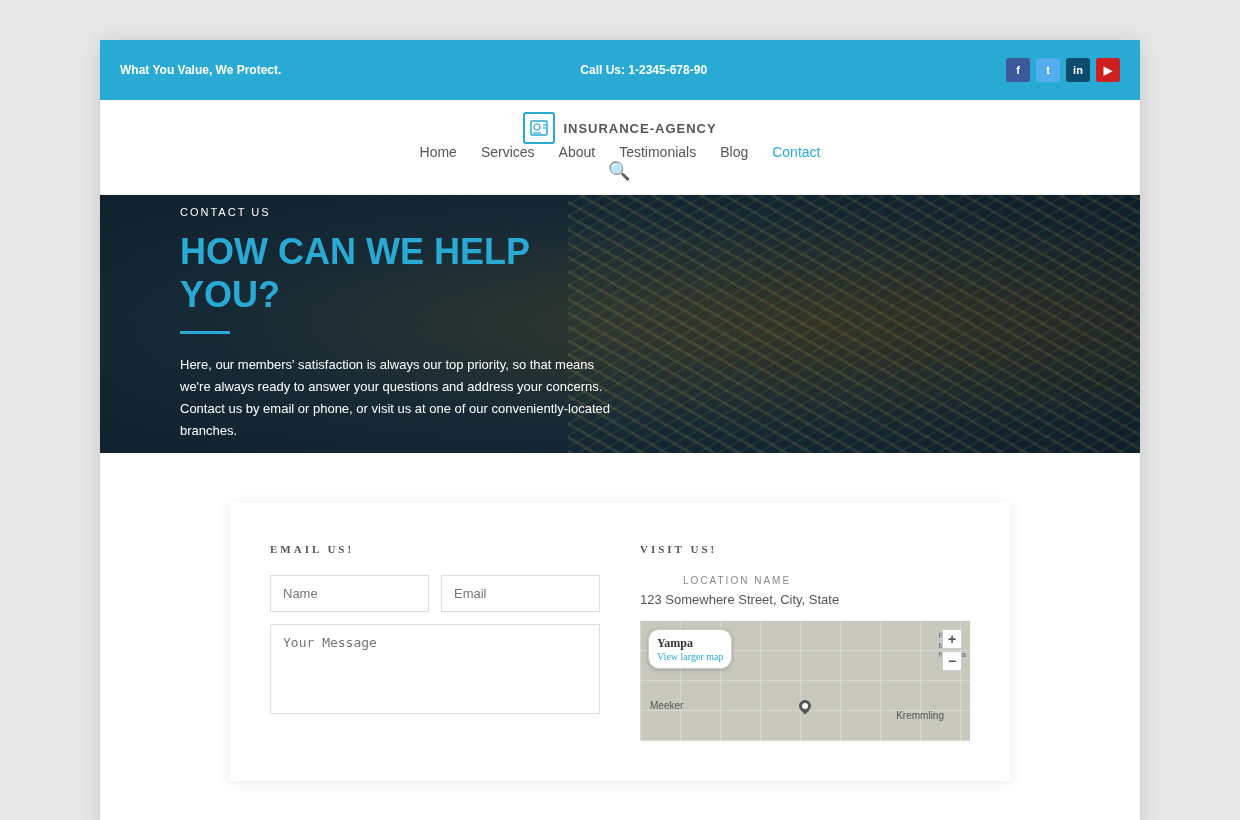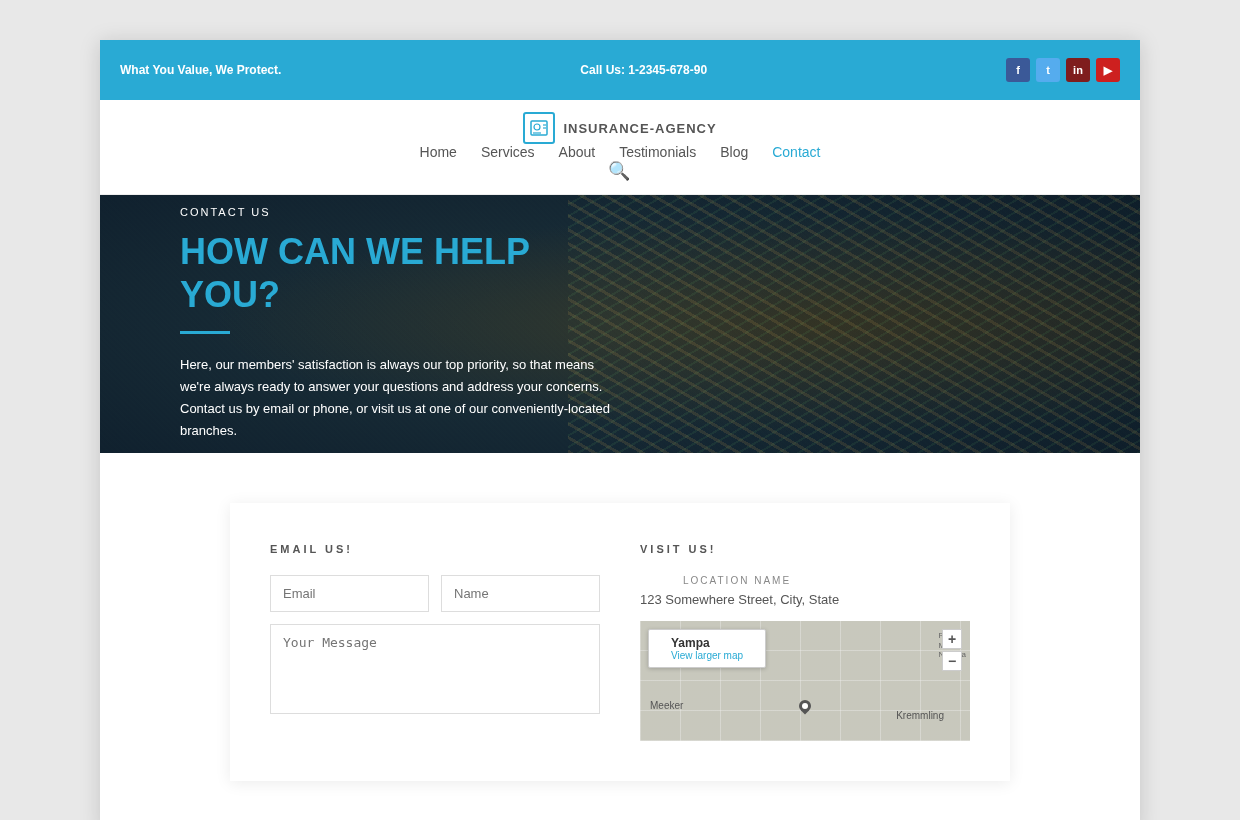--- a/index.html
+++ b/index.html
@@ -47,21 +47,21 @@
       display: flex;
       align-items: center;
       justify-content: center;
       font-size: 11px;
       font-weight: bold;
       color: #fff;
       cursor: pointer;
     }
     .social-facebook { background: #3b5998; }
     .social-twitter { background: #55acee; }
-    .social-linkedin { background: #7f1d1d; }
+    .social-linkedin { background: #0c4a6e; }
     .social-youtube { background: #cd201f; }
     
     .nav-bar {
       background: #fff;
       padding: 12px 30px;
       display: flex;
       align-items: center;
       justify-content: space-between;
       border-bottom: 1px solid #eee;
       flex-direction: column;
@@ -191,20 +191,21 @@
     }
     
     .email-section {}
     .section-title {
       font-size: 11px;
       letter-spacing: 3px;
       text-transform: uppercase;
       color: #555;
       font-weight: bold;
       margin-bottom: 20px;
+      font-family: Liberation Serif, serif;
     }
     .form-row {
       display: grid;
       grid-template-columns: 1fr 1fr;
       gap: 12px;
       margin-bottom: 12px;
     }
     .form-input {
       border: 1px solid #ddd;
       padding: 10px 12px;
@@ -254,24 +255,25 @@
         repeating-linear-gradient(90deg, rgba(255,255,255,0.4) 0, rgba(255,255,255,0.4) 1px, transparent 1px, transparent 40px);
       background-color: #c8c8b8;
       position: relative;
     }
     .map-popup {
       position: absolute;
       top: 8px;
       left: 8px;
       background: white;
       border: 1px solid #ccc;
-      border-radius: 2px;
-      padding: 6px 22px;
+      border-radius: 11px;
+      padding: 6px 8px;
       font-size: 11px;
       box-shadow: 0 1px 4px rgba(0,0,0,0.2);
+      font-family: Liberation Serif, serif;
     }
     .map-popup-title {
       font-weight: bold;
       color: #333;
       font-size: 12px;
     }
     .map-popup-link {
       color: #29aad4;
       font-size: 10px;
     }
@@ -398,22 +400,22 @@
       <p class="hero-text">Here, our members' satisfaction is always our top priority, so that means we're always ready to answer your questions and address your concerns. Contact us by email or phone, or visit us at one of our conveniently-located branches.</p>
     </div>
   </div>
 
   <div class="content-section">
     <div class="content-inner">
 
       <div class="email-section">
         <div class="section-title">EMAIL US!</div>
         <div class="form-row">
+          <input class="form-input" type="text" placeholder="Name" style="">
           <input class="form-input" type="email" placeholder="Email" style="">
-          <input class="form-input" type="text" placeholder="Name" style="">
         </div>
         <textarea class="form-textarea" placeholder="Your Message" style=""></textarea>
       </div>
 
       <div class="visit-section">
         <div class="section-title">VISIT US!</div>
         <div class="location-label">LOCATION NAME</div>
         <div class="location-address">123 Somewhere Street, City, State</div>
         <div class="map-container">
           <div class="map-inner">

